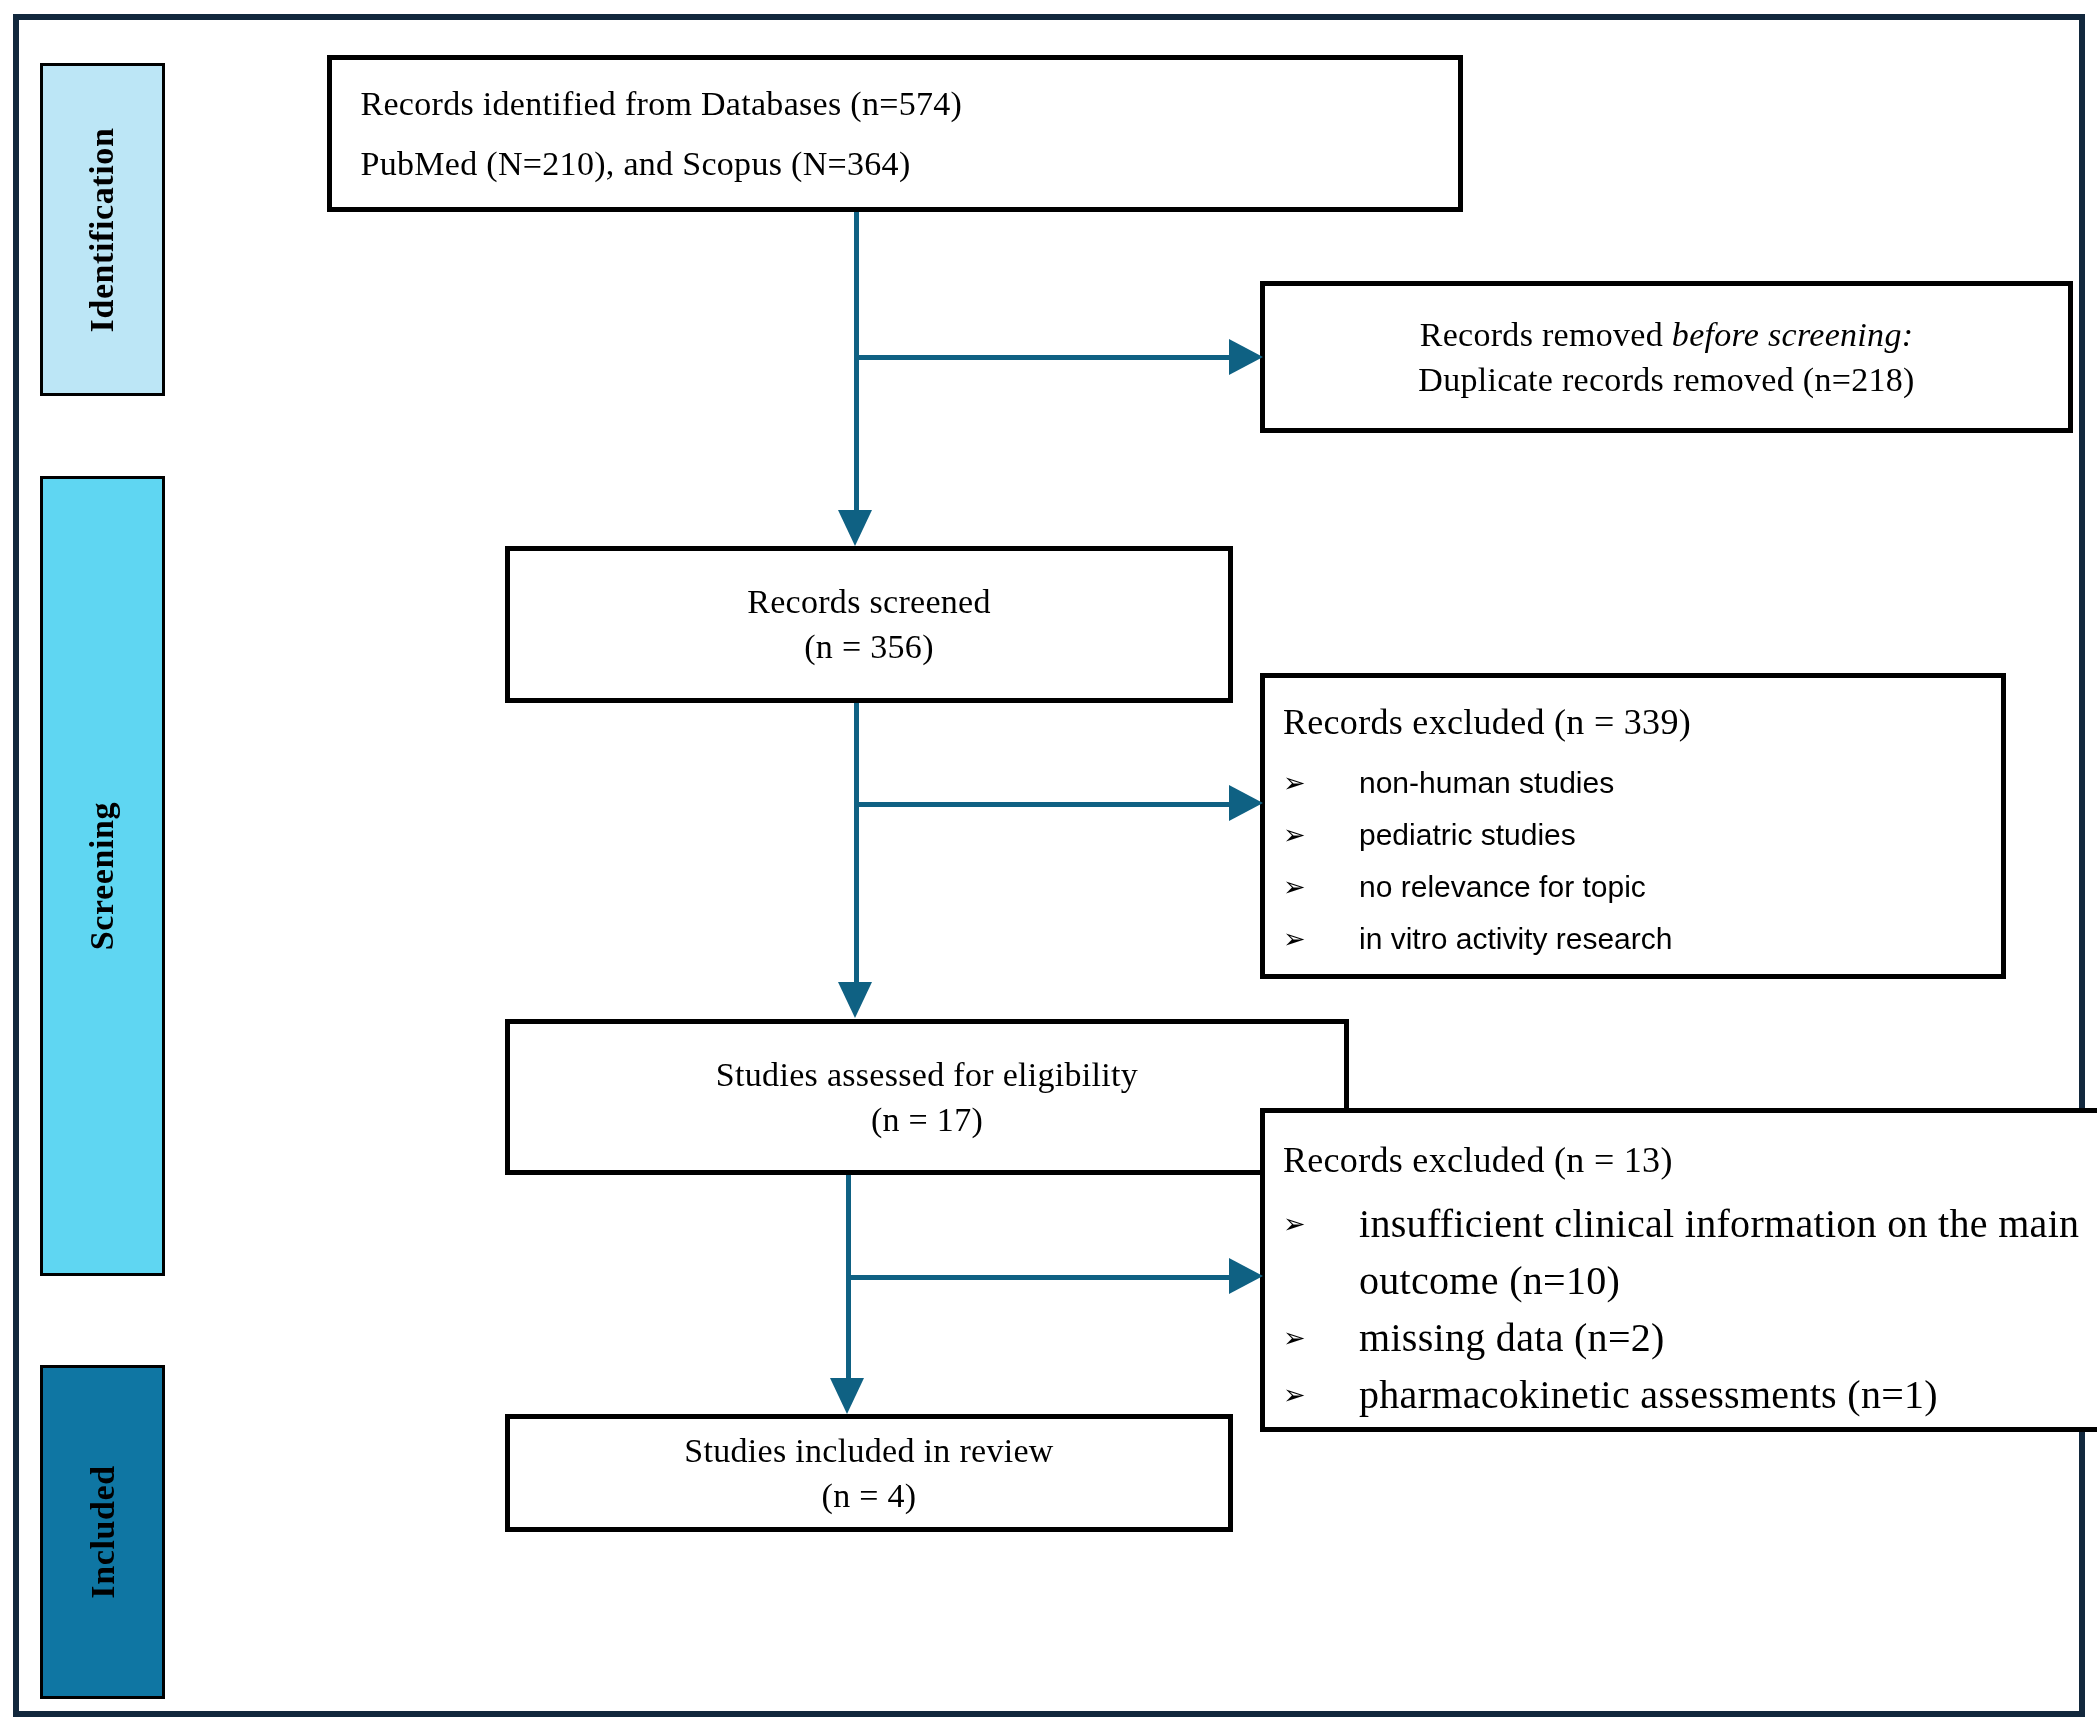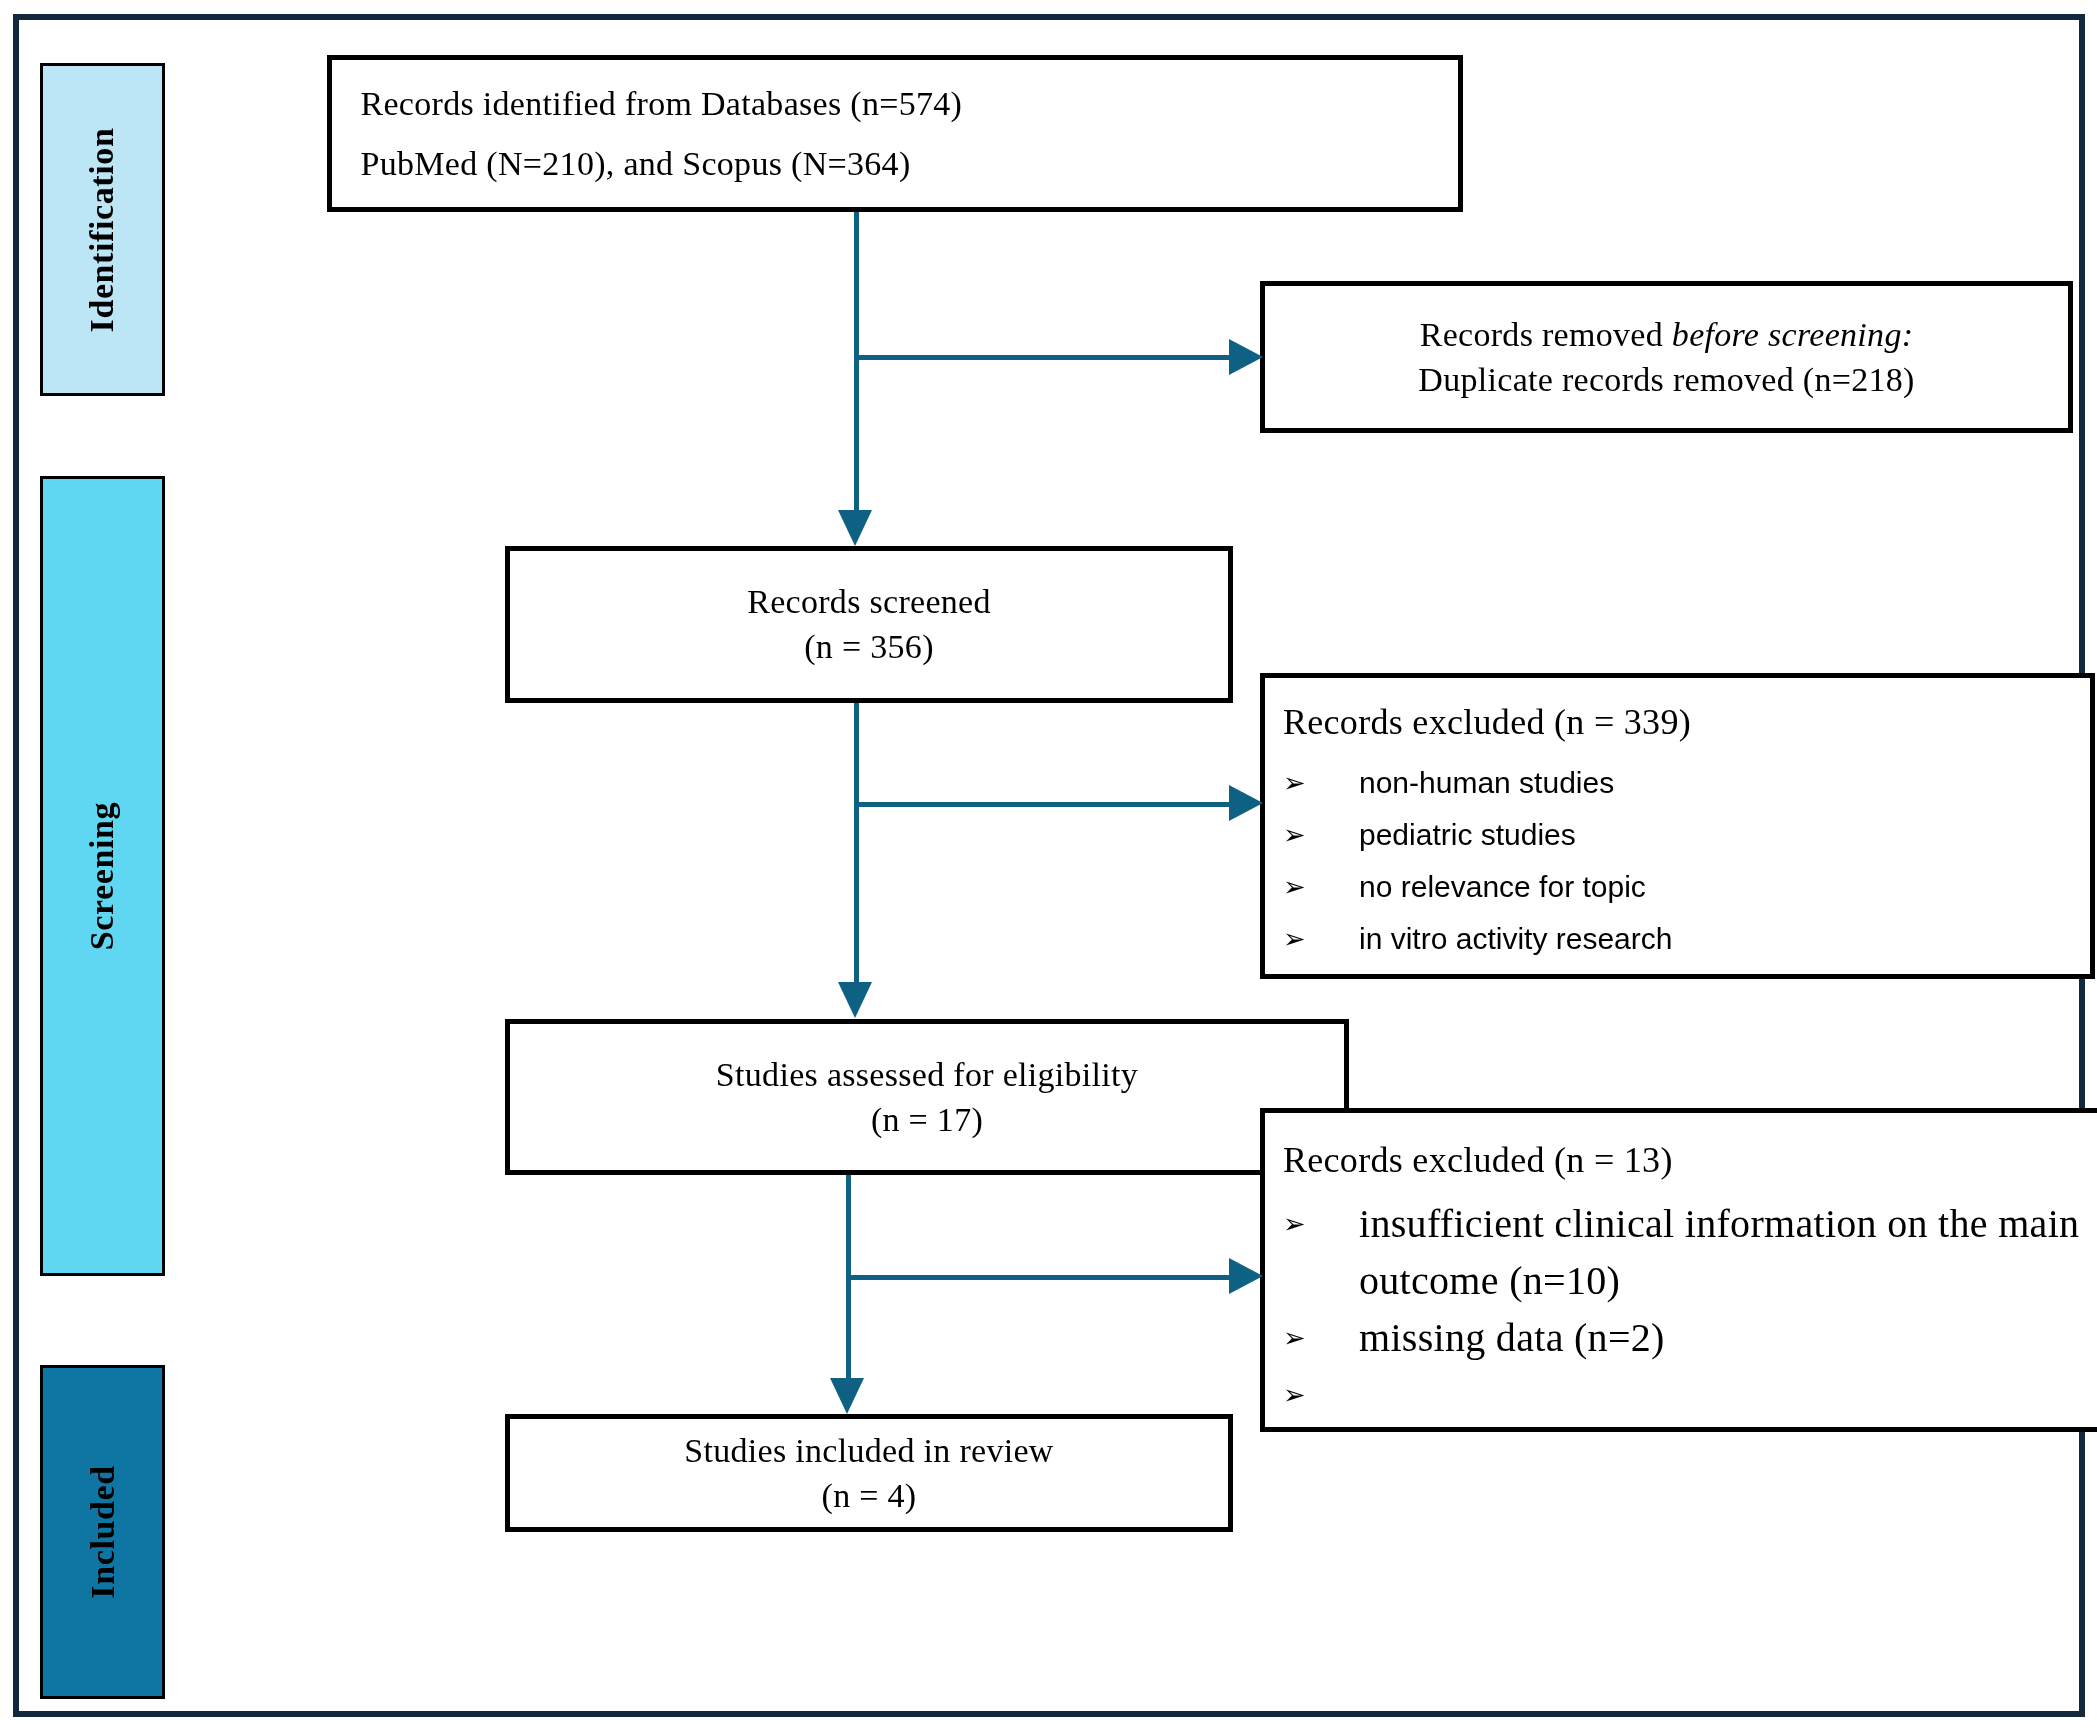--- a/index.html
+++ b/index.html
@@ -56,21 +56,21 @@
     text-align: center;
     gap: 7px;
   }
   .box-identified {
     left: 311px; top: 55px; width: 1136px; height: 157px;
     display: flex; flex-direction: column; justify-content: center;
     padding-left: 28.5px; line-height: 60px; margin-left: 16px;
   }
   .box-removed   { left: 1260px; top: 281px;  width: 813px; height: 152px; gap: 28.5px; }
   .box-screened  { left: 505px;  top: 546px;  width: 728px; height: 157px; gap: 34px; }
-  .box-excluded1 { left: 1260px; top: 673px; width: 835px; height: 306px; padding: 23px 15.6px 0 18px; }
+  .box-excluded1 { left: 1260px; top: 673px; width: 746px; height: 306px; padding: 23px 15.6px 0 18px; }
   .box-assessed  { left: 505px;  top: 1019px; width: 844px; height: 156px; gap: 34px; }
   .box-excluded2 { left: 1260px; top: 1108px; width: 908px; height: 324px; padding: 26px 26px 0 18px; }
   .box-included  { left: 505px;  top: 1414px; width: 728px; height: 118px; gap: 34px; }
   .fbox .heading { font-size: 36px; display: block; margin-bottom: 14.3px; }
   .bullet-list { display: flex; flex-direction: column; }
   .bullet-item { display: flex; align-items: flex-start; }
   .bullet-glyph {
     font-family: "DejaVu Sans", sans-serif;
     font-size: 27px;
     width: 38px;
@@ -180,20 +180,21 @@
       <div class="bullet-item">
         <span class="bullet-glyph">➢</span>
         <span class="bullet-text">insufficient clinical information on the main outcome (n=10)</span>
       </div>
       <div class="bullet-item">
         <span class="bullet-glyph">➢</span>
         <span class="bullet-text">missing data (n=2)</span>
       </div>
       <div class="bullet-item">
         <span class="bullet-glyph">➢</span>
+        <span class="bullet-text">pharmacokinetic assessments (n=1)</span>
       </div>
     </div>
   </div>
 
   <div class="fbox center box-included">
     <div>Studies included in review</div>
     <div>(n = 4)</div>
   </div>
 
   <div class="aline v1"></div>

